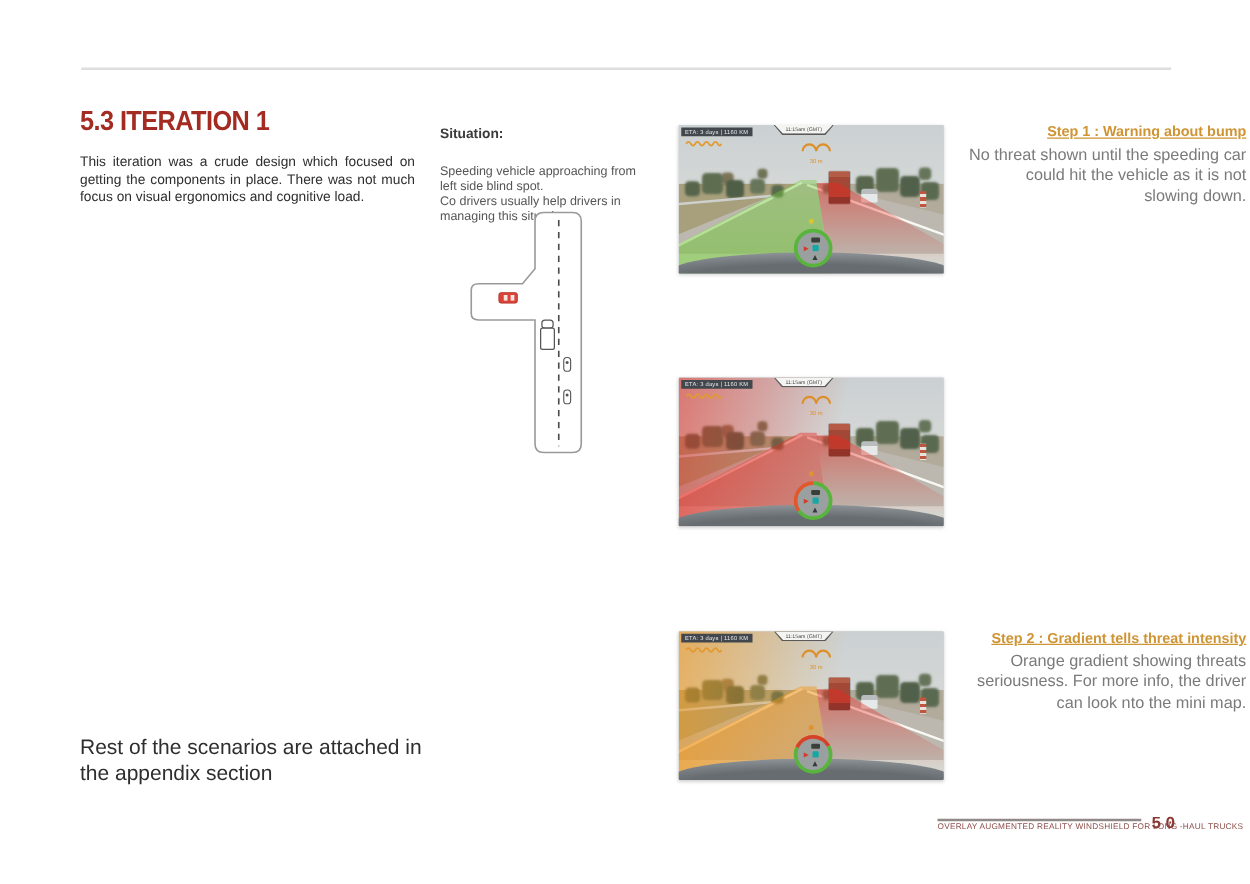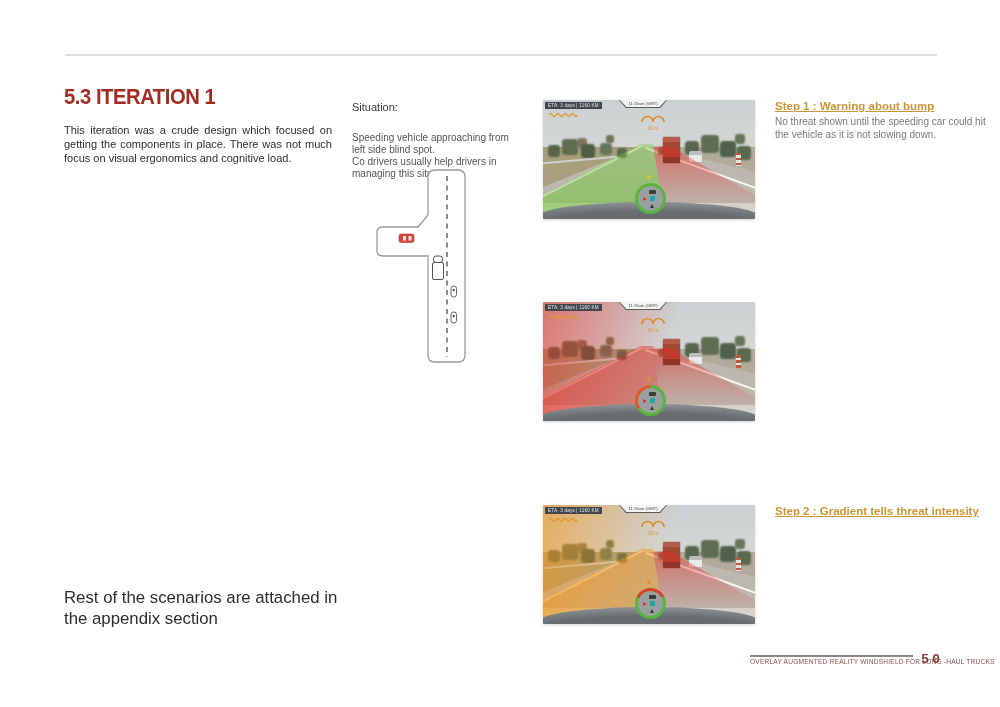--- a/index.html
+++ b/index.html
@@ -8,29 +8,29 @@
   .top-rule{position:absolute;left:65px;top:54px;width:872px;height:2px;background:#dedede;}
 
   
   .heading{position:absolute;left:64px;top:84px;font-size:22px;font-weight:bold;
            color:#a32b22;letter-spacing:-.5px;transform:scaleX(.92);transform-origin:left;}
   .intro{position:absolute;left:64px;top:124px;width:268px;font-size:11px;line-height:1.26;
          color:#2e2e2e;text-align:justify;}
   .appendix{position:absolute;left:64px;top:587px;width:292px;font-size:16.8px;line-height:1.26;color:#2e2e2e;}
 
   
-  .situation-label{position:absolute;left:352px;top:101px;font-size:11px;font-weight:normal;color:#3a3a3a;}
+  .situation-label{position:absolute;left:352px;top:101px;font-size:11px;font-weight:bold;color:#3a3a3a;}
   .situation-body{position:absolute;left:352px;top:132px;width:158px;font-size:10px;line-height:1.2;
                   color:#555;white-space:pre-line;}
   .diagram{position:absolute;left:372px;top:166px;}
 
   
-  .step{position:absolute;left:775px;width:222px;}
+  .step{position:absolute;left:775px;width:222px;text-align:right;}
   .step-title{font-size:11.5px;font-weight:bold;color:#cf9434;text-decoration:underline;cursor:pointer;}
-  .step-body{margin-top:4px;font-size:10px;line-height:1.25;color:#7a7a7a;}
+  .step-body{margin-top:4px;font-size:13px;line-height:1.25;color:#7a7a7a;}
 
   
   .shot{position:absolute;left:543px;width:212px;height:119px;overflow:hidden;border-radius:1px;
         box-shadow:0 1px 3px rgba(0,0,0,.18);background:#ccd1d3;}
   .sky{position:absolute;inset:0;background:linear-gradient(#cbd0d2,#d8dbd8 62%,#d6d4cc);}
   .ground{position:absolute;left:0;top:47px;width:212px;height:56px;background:#bcb8b0;}
   .grass-left{position:absolute;inset:0;background:#a89f7c;clip-path:polygon(46% 0,0 72%,0 0);}
   .shoulder-right{position:absolute;inset:0;background:#b2ab9c;clip-path:polygon(52% 0,100% 0,100% 44%);}
   .edge-line-left{position:absolute;left:99px;top:0;width:132px;height:1.6px;background:rgba(252,252,248,.9);
                   transform-origin:0 0;transform:rotate(153deg);}
@@ -256,18 +256,19 @@
       <div class="bump-label">30 m</div>
     </div>
   </div>
 
   <div class="step" style="top:100px">
     <div class="step-title">Step 1 : Warning about bump</div>
     <div class="step-body">No threat shown until the speeding car could hit the vehicle as it is not slowing down.</div>
   </div>
   <div class="step" style="top:505px">
     <div class="step-title">Step 2 : Gradient tells threat intensity</div>
+    <div class="step-body">Orange gradient showing threats seriousness. For more info, the driver can look nto the mini map.</div>
   </div>
 
   <div class="footer-rule"></div>
   <div class="footer-title">OVERLAY AUGMENTED REALITY WINDSHIELD FOR LONG -HAUL TRUCKS</div>
   <div class="page-number">50</div>
 </div>
 
 </body></html>

